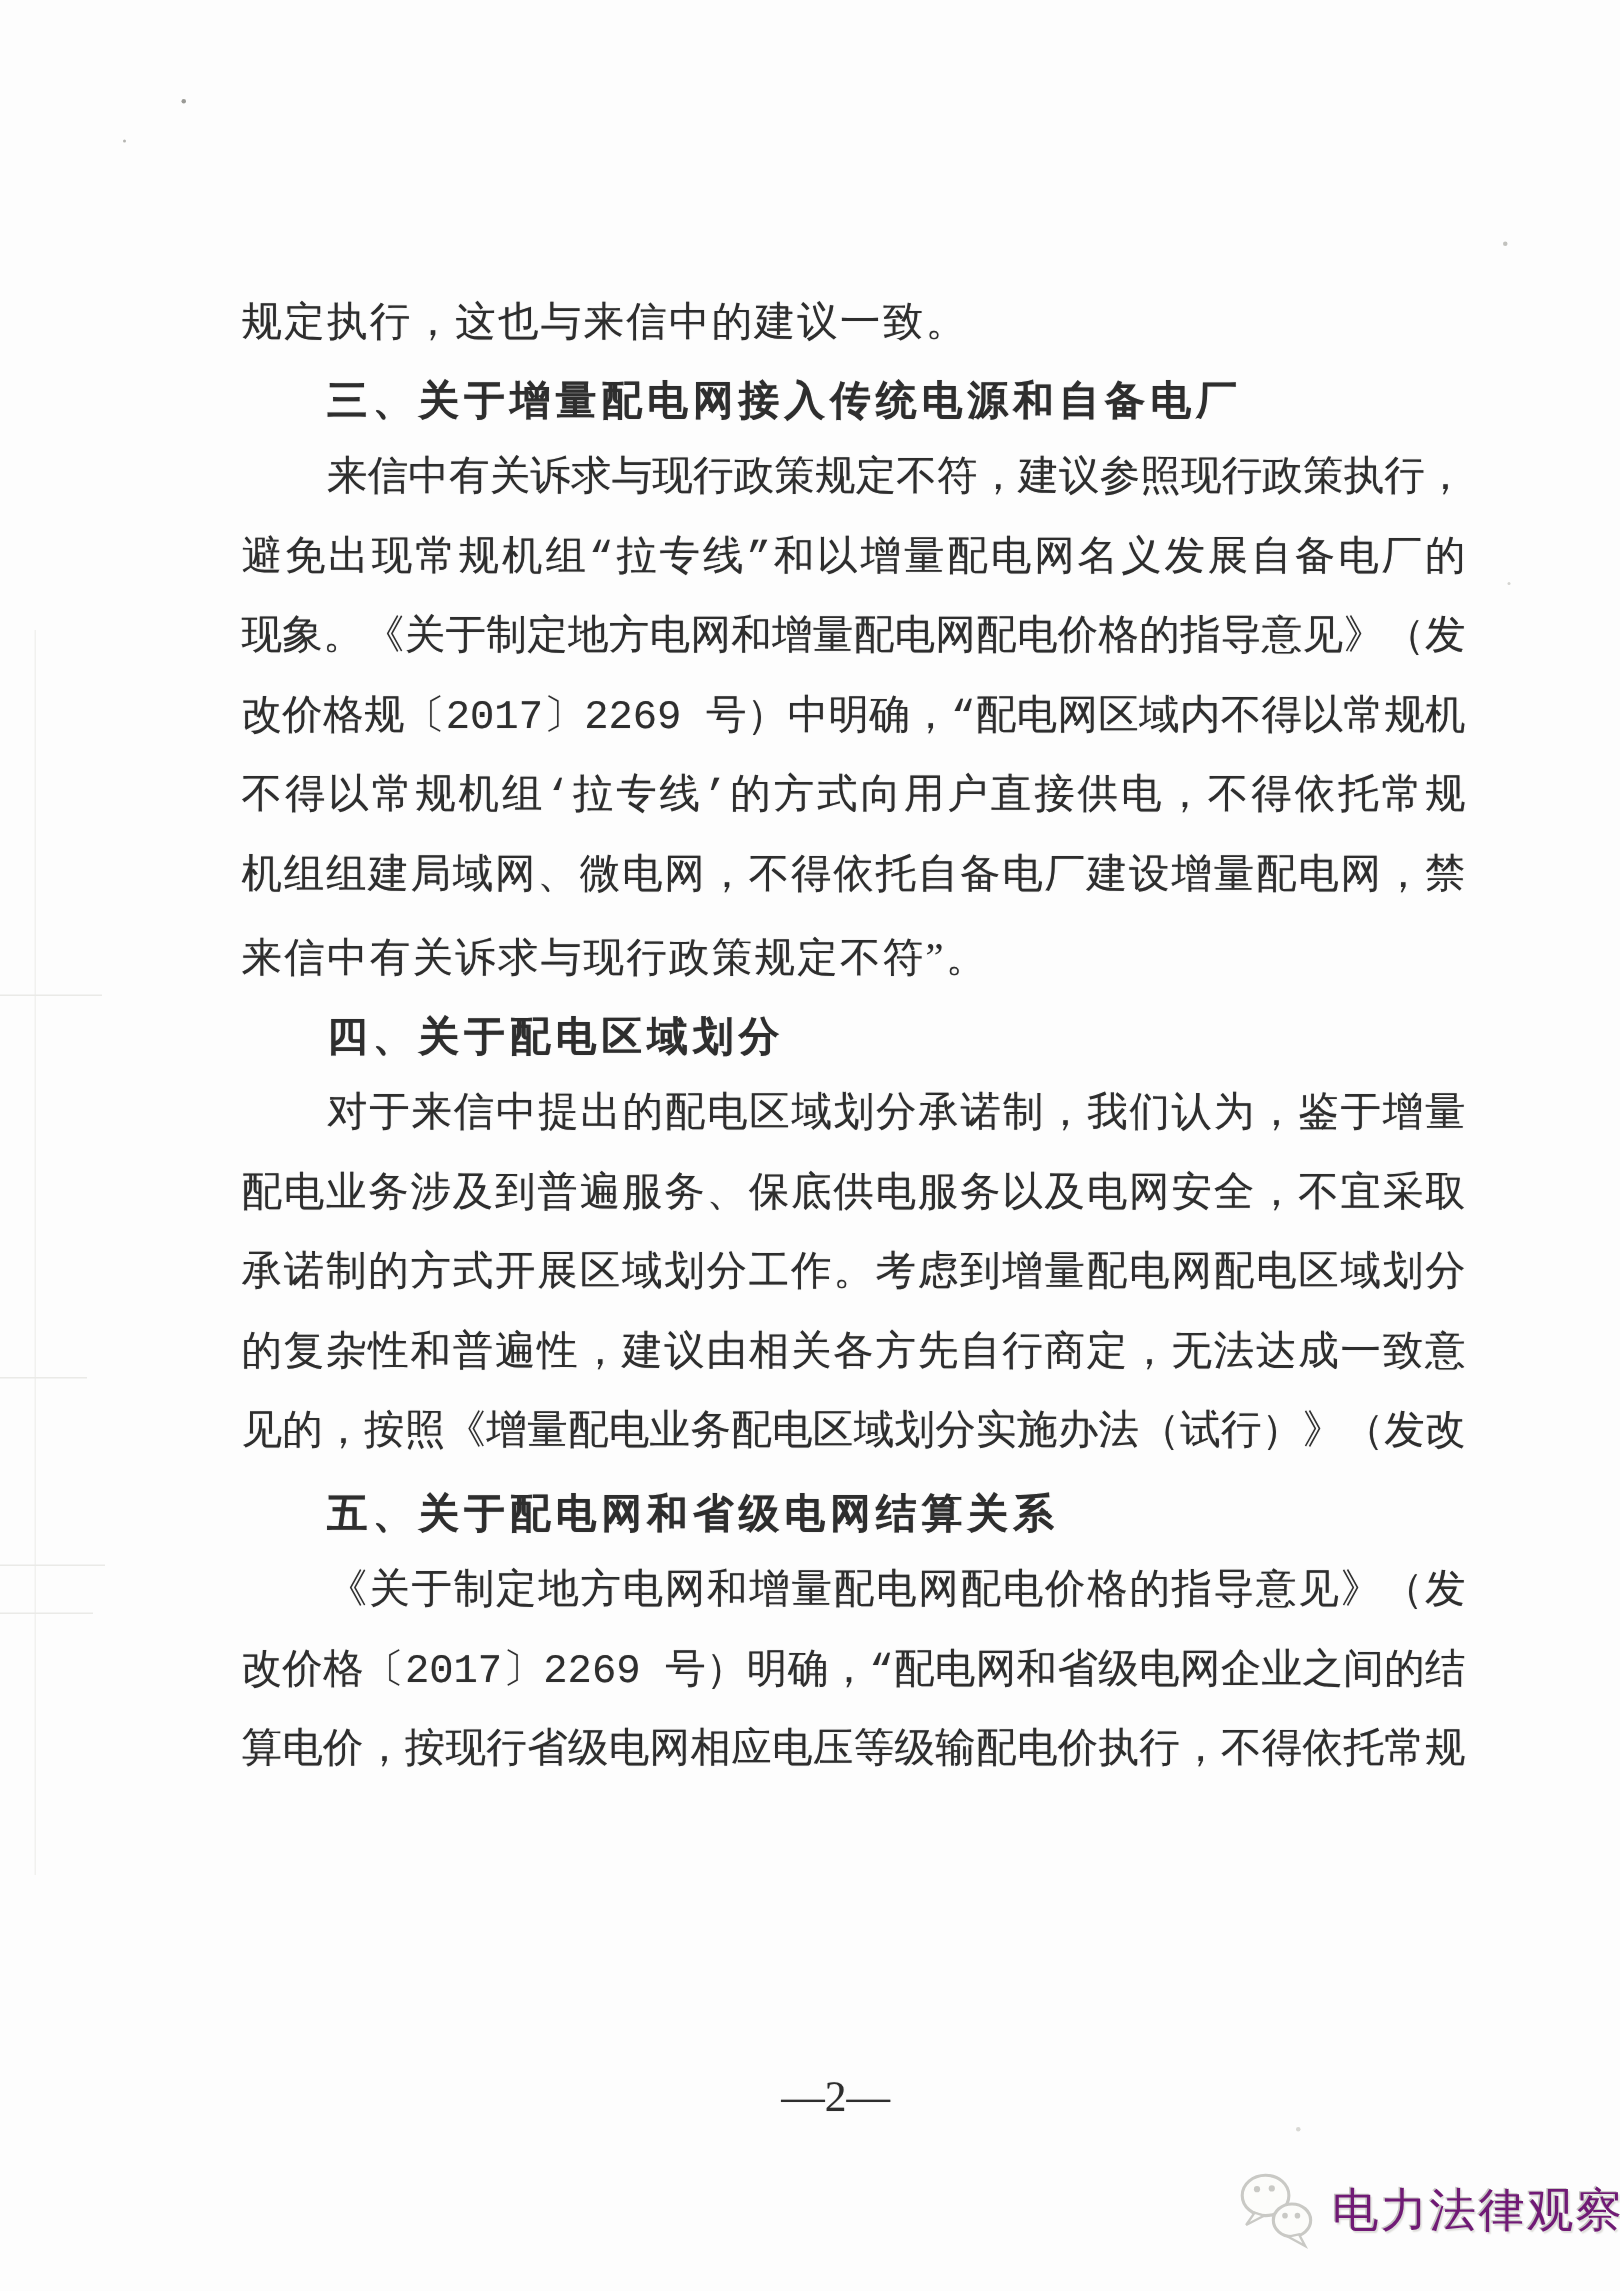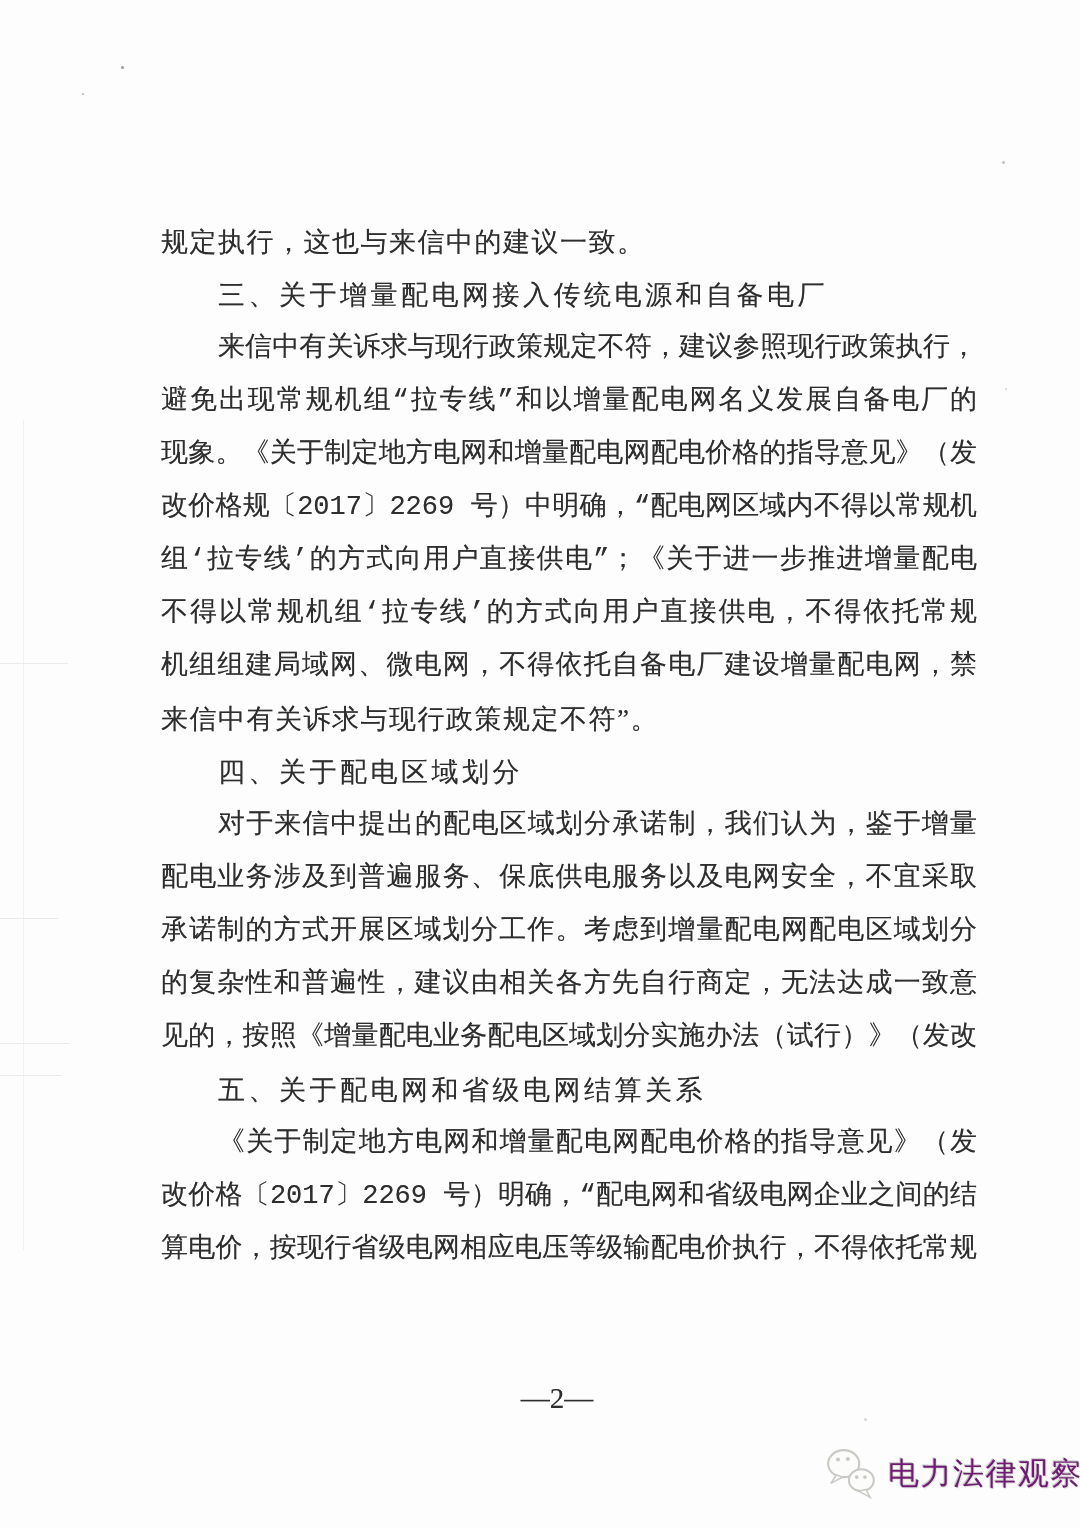--- a/index.html
+++ b/index.html
@@ -6,40 +6,40 @@
   .page {
     position:relative;
     width:1080px; height:1527px;
     margin:0 auto;
     background:#fdfdfd;
     overflow:hidden;
     font-family:"Liberation Serif","DejaVu Serif",serif;
   }
   .textblock {
     position:absolute;
-    left:161px; top:216px; width:816px;
+    left:161px; top:188px; width:816px;
   }
   .line {
     height:53px; line-height:53px;
     font-size:27px;
     color:#2e2e2e;
     letter-spacing:1.5px;
     white-space:nowrap;
     text-shadow:0 0 0.6px rgba(45,45,45,0.45);
   }
   .line.justify {
     white-space:normal;
     letter-spacing:normal;
     text-align:justify;
     text-align-last:justify;
     text-justify:inter-character;
     font-family:Liberation Mono, monospace;
   }
   .line.indent { text-indent:57px; }
-  .line.heading { letter-spacing:3.5px; }
+  .line.heading { letter-spacing:3.5px;font-weight:bold; }
   .page-number {
     position:absolute;
     left:0; right:0; top:1376px;
     height:44px; line-height:44px;
     text-align:center;
     font-size:29px;
     color:#2e2e2e;
     padding-left:34px;
     text-shadow:0 0 0.6px rgba(45,45,45,0.45);
   }
@@ -79,21 +79,20 @@
   <span class="tick" style="left:0;top:1043px;width:70px;"></span>
   <span class="tick" style="left:0;top:1075px;width:62px;"></span>
 
   <div class="textblock">
       <div class="line">规定执行，这也与来信中的建议一致。</div>
       <div class="line indent heading">三、关于增量配电网接入传统电源和自备电厂</div>
       <div class="line indent justify">来信中有关诉求与现行政策规定不符，建议参照现行政策执行，</div>
       <div class="line justify">避免出现常规机组“拉专线”和以增量配电网名义发展自备电厂的</div>
       <div class="line justify">现象。《关于制定地方电网和增量配电网配电价格的指导意见》（发</div>
       <div class="line justify">改价格规〔2017〕2269 号）中明确，“配电网区域内不得以常规机</div>
-      <div class="line justify">组‘拉专线’的方式向用户直接供电”；《关于进一步推进增量配电</div>
       <div class="line justify">不得以常规机组‘拉专线’的方式向用户直接供电，不得依托常规</div>
       <div class="line justify">机组组建局域网、微电网，不得依托自备电厂建设增量配电网，禁</div>
       <div class="line">来信中有关诉求与现行政策规定不符”。</div>
       <div class="line indent heading">四、关于配电区域划分</div>
       <div class="line indent justify">对于来信中提出的配电区域划分承诺制，我们认为，鉴于增量</div>
       <div class="line justify">配电业务涉及到普遍服务、保底供电服务以及电网安全，不宜采取</div>
       <div class="line justify">承诺制的方式开展区域划分工作。考虑到增量配电网配电区域划分</div>
       <div class="line justify">的复杂性和普遍性，建议由相关各方先自行商定，无法达成一致意</div>
       <div class="line justify">见的，按照《增量配电业务配电区域划分实施办法（试行）》（发改</div>
       <div class="line indent heading">五、关于配电网和省级电网结算关系</div>

